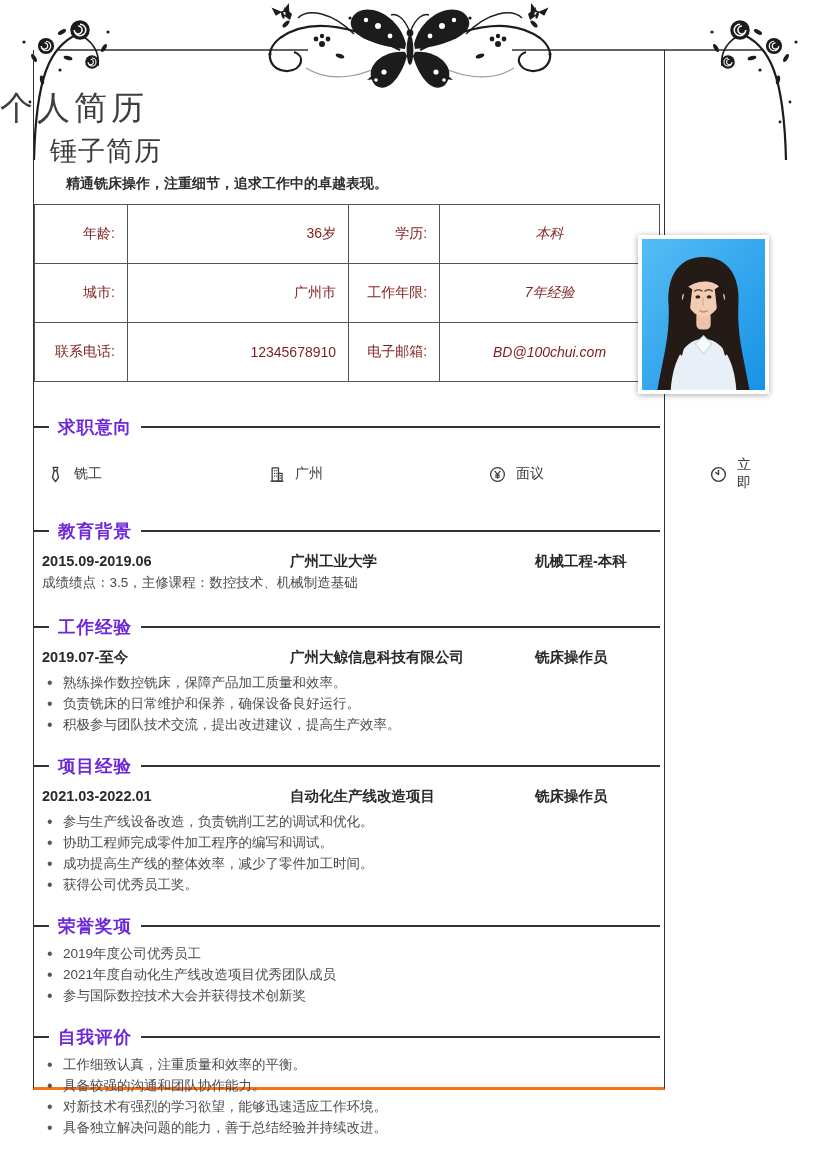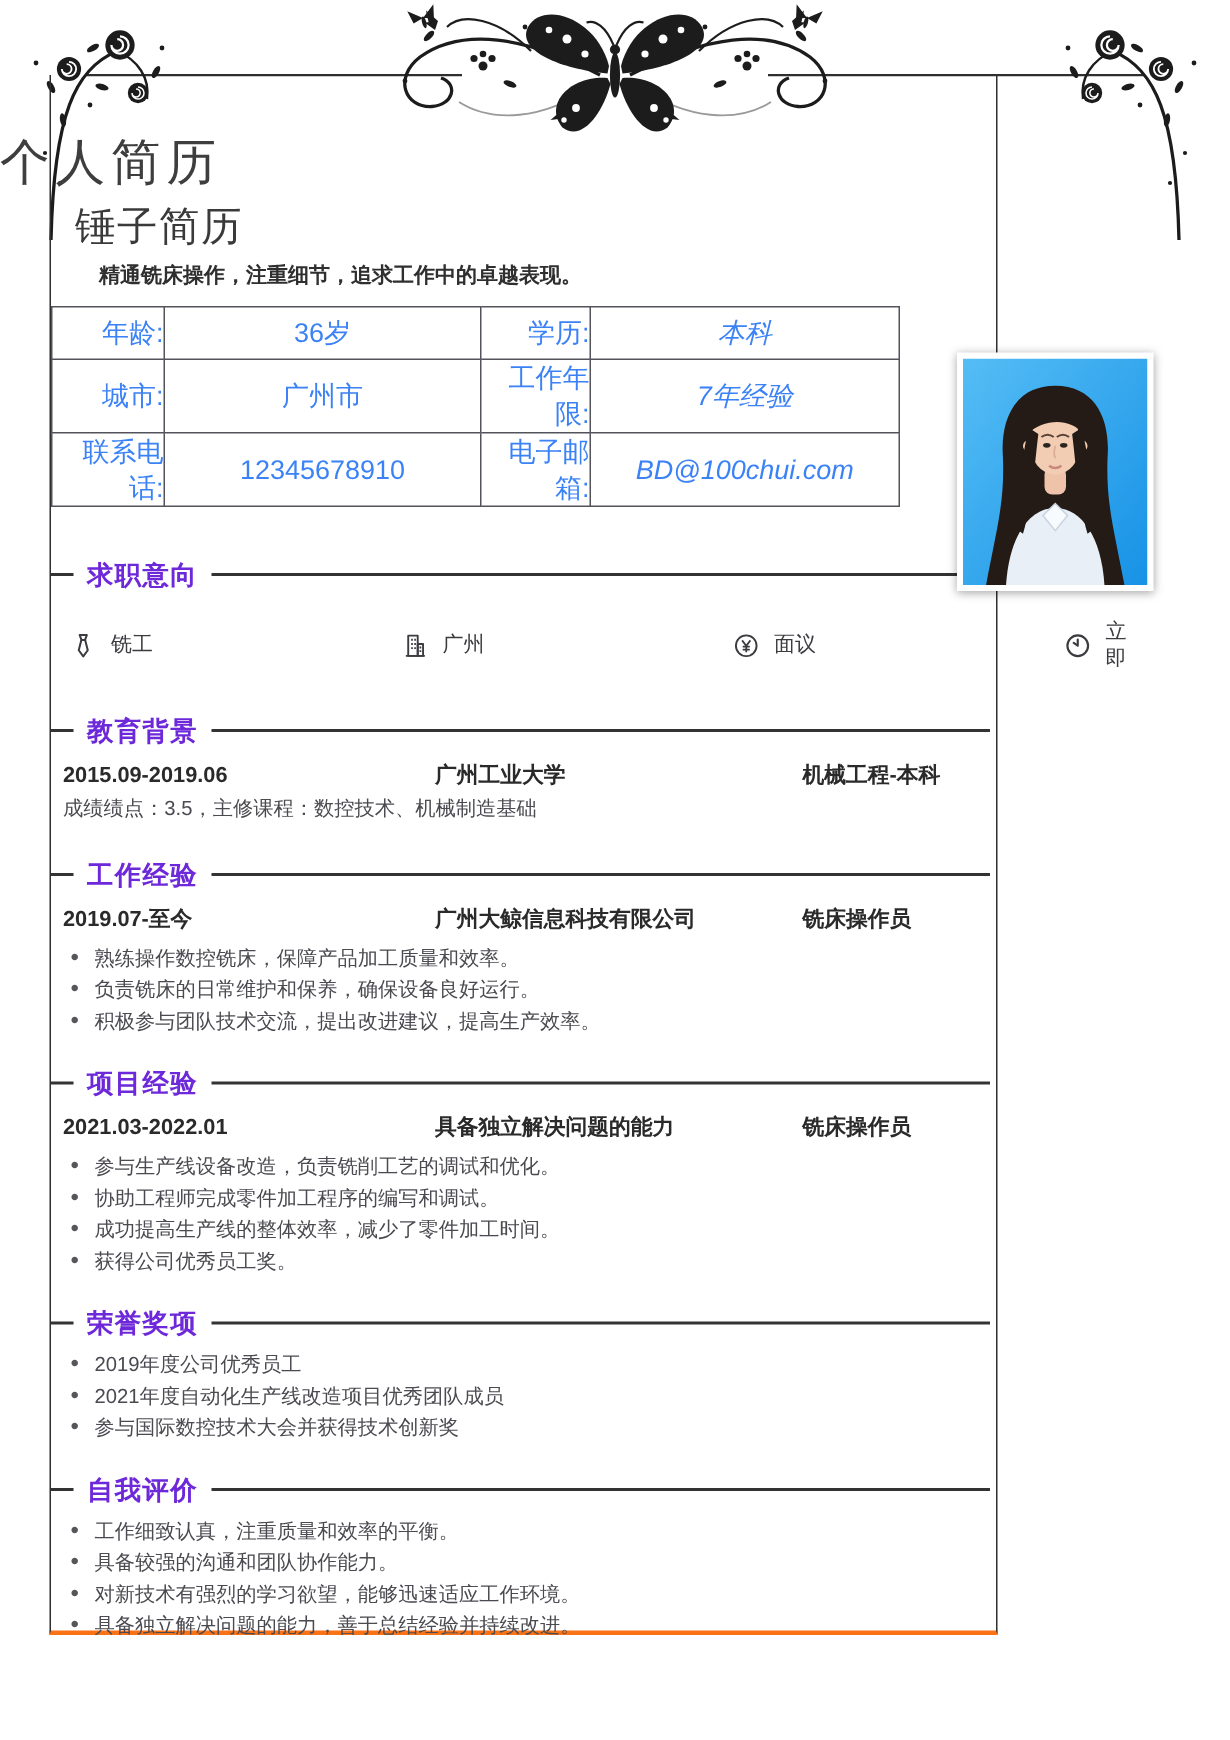--- a/index.html
+++ b/index.html
@@ -18,26 +18,26 @@
     box-sizing:border-box;border-left:1px solid #2f2f2f;border-right:1px solid #2f2f2f;
     border-bottom:3px solid #f97316;
   }
   .content{position:relative;height:100%;padding-right:4px;box-sizing:border-box;}
 
   .profile-name{margin:86px 0 0 16px;font-size:27px;line-height:30px;color:#3a3a3a;letter-spacing:1px;}
   .profile-tagline{margin:9px 0 11px 32px;font-size:14px;font-weight:bold;color:#2f2f2f;}
 
   table.info{border-collapse:collapse;margin-left:0;}
   table.info td{
-    border:1px solid #53535c;height:34px;font-size:18px;color:#3b82f6;
-    padding:0;vertical-align:middle;
+    border:1px solid #53535c;height:34px;font-size:14px;color:#7f1d1d;
+    padding:12px;vertical-align:middle;
   }
   td.lbl{width:74px;text-align:right;padding-right:8px;}
   td.lbl2{width:72px;text-align:right;padding-right:8px;}
-  td.val{width:210px;text-align:center;padding-left:12px;}
+  td.val{width:210px;text-align:right;padding-left:12px;}
   td.val2{width:205px;text-align:center;padding-left:12px;font-style:italic;}
 
   .photo-frame{
     position:absolute;left:604px;top:99px;width:131px;height:159px;
     background:#fff;box-shadow:0 1px 6px rgba(0,0,0,.35);padding:4px;box-sizing:border-box;
   }
   .photo-frame svg{display:block;width:100%;height:100%;}
 
   .sec-h{display:flex;align-items:center;}
   .sec-h .dash{width:15px;height:2px;background:#333;flex:0 0 auto;}
@@ -278,21 +278,21 @@
       <li>积极参与团队技术交流，提出改进建议，提高生产效率。</li>
     </ul>
 
     <div class="sec-h mt-sec4">
       <span class="dash"></span>
       <span class="t">项目经验</span>
       <span class="line"></span>
     </div>
     <div class="meta-row mt-row">
       <span>2021.03-2022.01</span>
-      <span>具备独立解决问题的能力</span>
+      <span>自动化生产线改造项目</span>
       <span>铣床操作员</span>
     </div>
     <ul class="bullets">
       <li>参与生产线设备改造，负责铣削工艺的调试和优化。</li>
       <li>协助工程师完成零件加工程序的编写和调试。</li>
       <li>成功提高生产线的整体效率，减少了零件加工时间。</li>
       <li>获得公司优秀员工奖。</li>
     </ul>
 
     <div class="sec-h mt-sec5">

